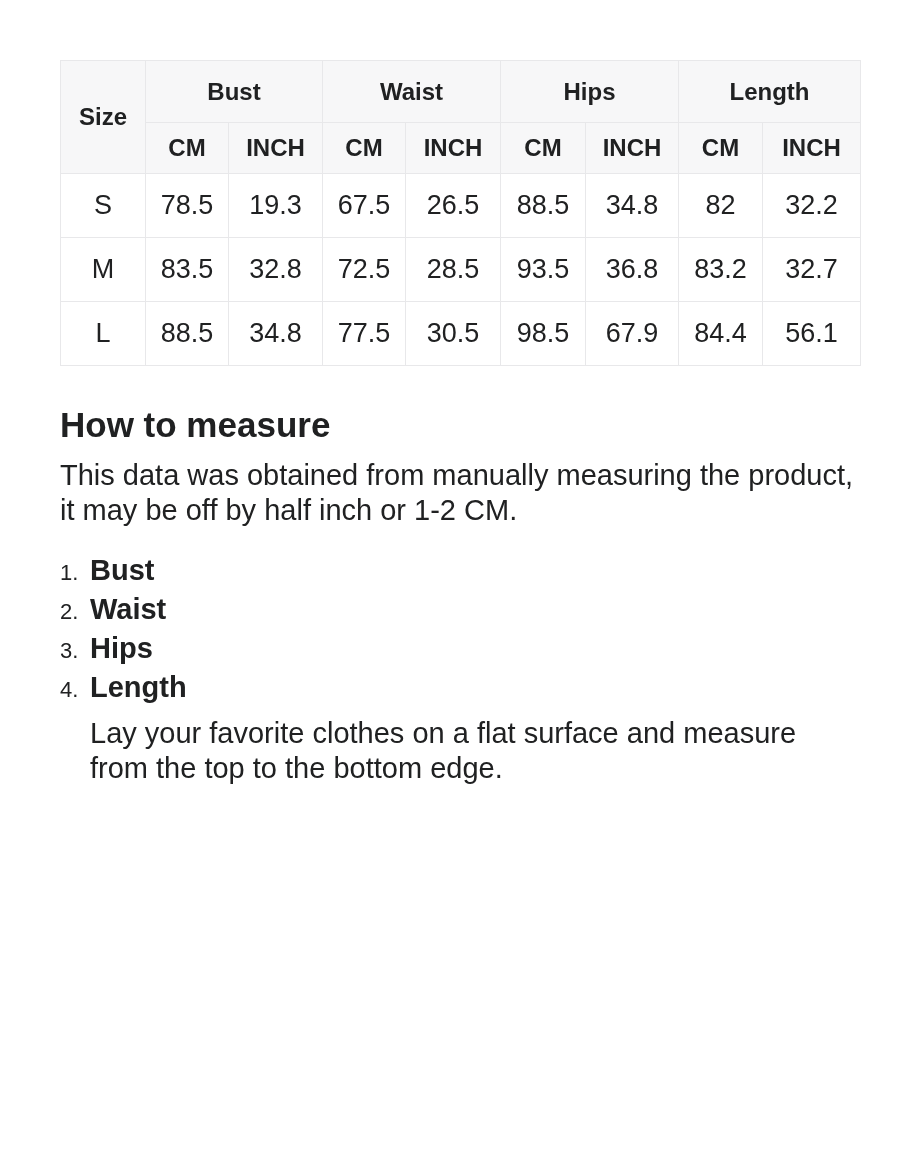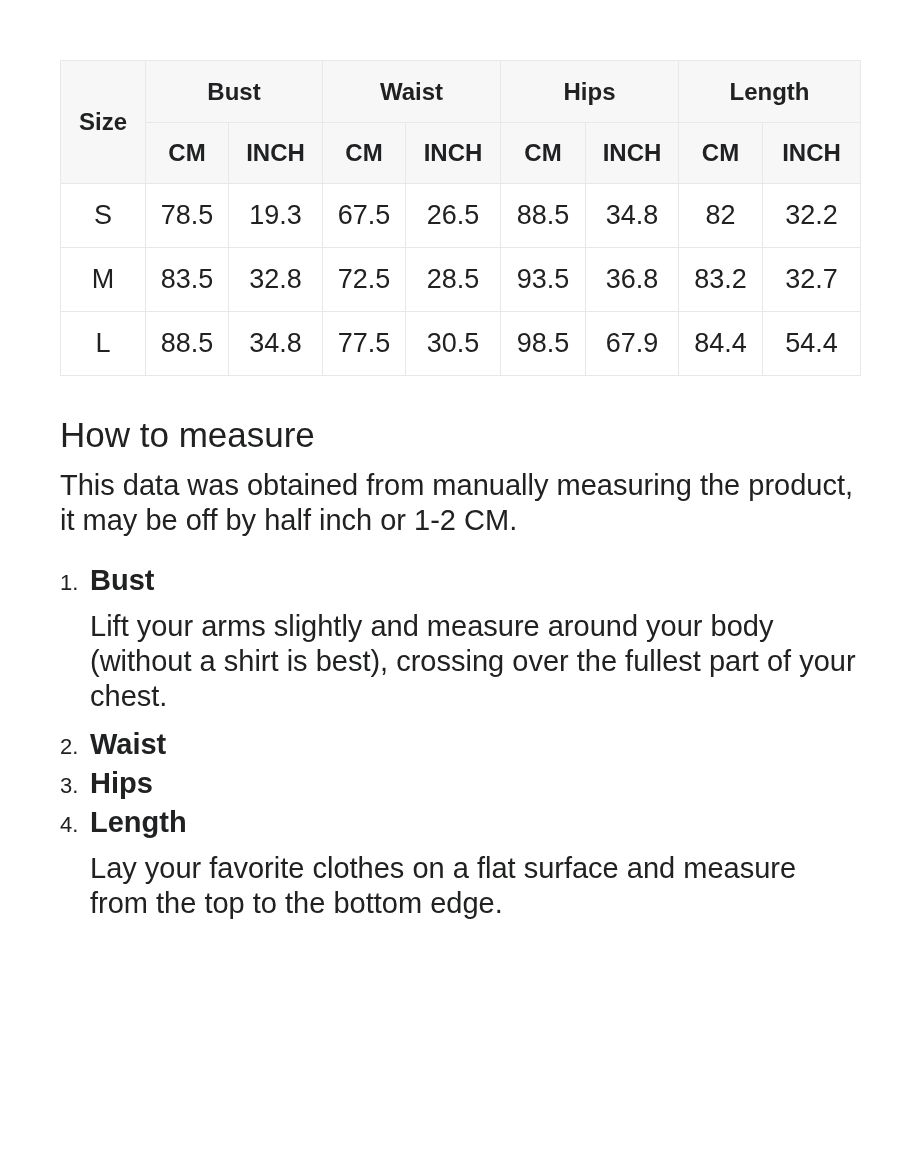--- a/index.html
+++ b/index.html
@@ -40,42 +40,42 @@
     white-space: nowrap;
   }
   thead th {
     background: var(--header-bg, #f7f7f8);
     font-weight: bold;
     font-size: 24px;
     border-left: 2px solid #ffffff;
     border-right: 2px solid #ffffff;
   }
   thead tr.group-row th { height: 62px; }
-  thead tr.unit-row th { height: 61px; }
+  thead tr.unit-row th { height: 51px; }
   thead th.corner {
     border-left: 1px solid var(--border, #e8e8ea);
     margin-top: 20px;
   }
   thead tr.group-row th:last-child,
   thead tr.unit-row th:last-child {
     border-right: 1px solid var(--border, #e8e8ea);
   }
   tbody th, tbody td {
     font-weight: normal;
     font-size: 27px;
     height: 64px;
     background: #ffffff;
   }
 
   
   h2.howto-heading {
     margin: 38px 0 0 0;
     font-size: 35px;
     line-height: 42px;
-    font-weight: normal;
+    font-weight: bold;
   }
   p.intro {
     margin: 12px 0 0 0;
     max-width: 800px;
     font-size: 29px;
     line-height: 35px;
   }
   .steps { margin-top: 24px; }
   .step-head {
     display: flex;
@@ -159,37 +159,36 @@
       </tr>
       <tr>
         <th>L</th>
         <td>88.5</td>
         <td>34.8</td>
         <td>77.5</td>
         <td>30.5</td>
         <td>98.5</td>
         <td>67.9</td>
         <td>84.4</td>
-        <td>54.4</td>
+        <td>56.1</td>
       </tr>
     </tbody>
   </table>
 
   <h2 class="howto-heading">How to measure</h2>
 
   <p class="intro">This data was obtained from manually measuring the product, it may be off by half inch or 1-2 CM.</p>
 
   <div class="steps">
 
     <div class="step">
       <div class="step-head">
         <span class="step-num">1.</span>
         <span class="step-term">Bust</span>
       </div>
-      <p class="step-desc">Lift your arms slightly and measure around your body (without a shirt is best), crossing over the fullest part of your chest.</p>
     </div>
 
     <div class="step">
       <div class="step-head">
         <span class="step-num">2.</span>
         <span class="step-term">Waist</span>
       </div>
     </div>
 
     <div class="step">

